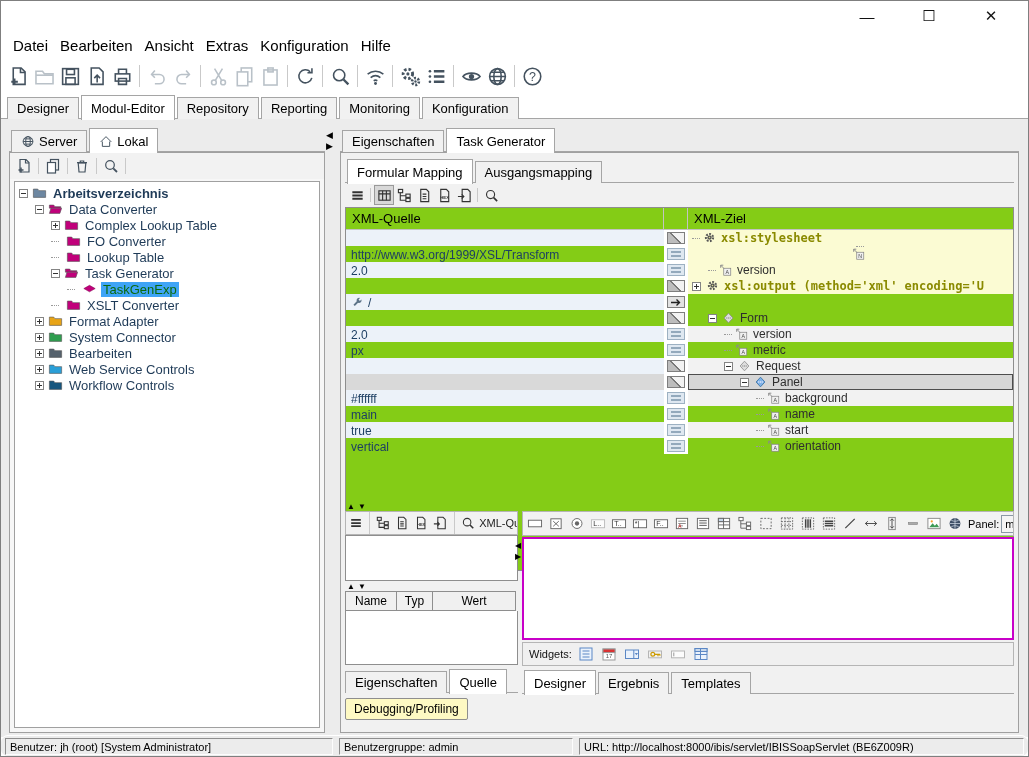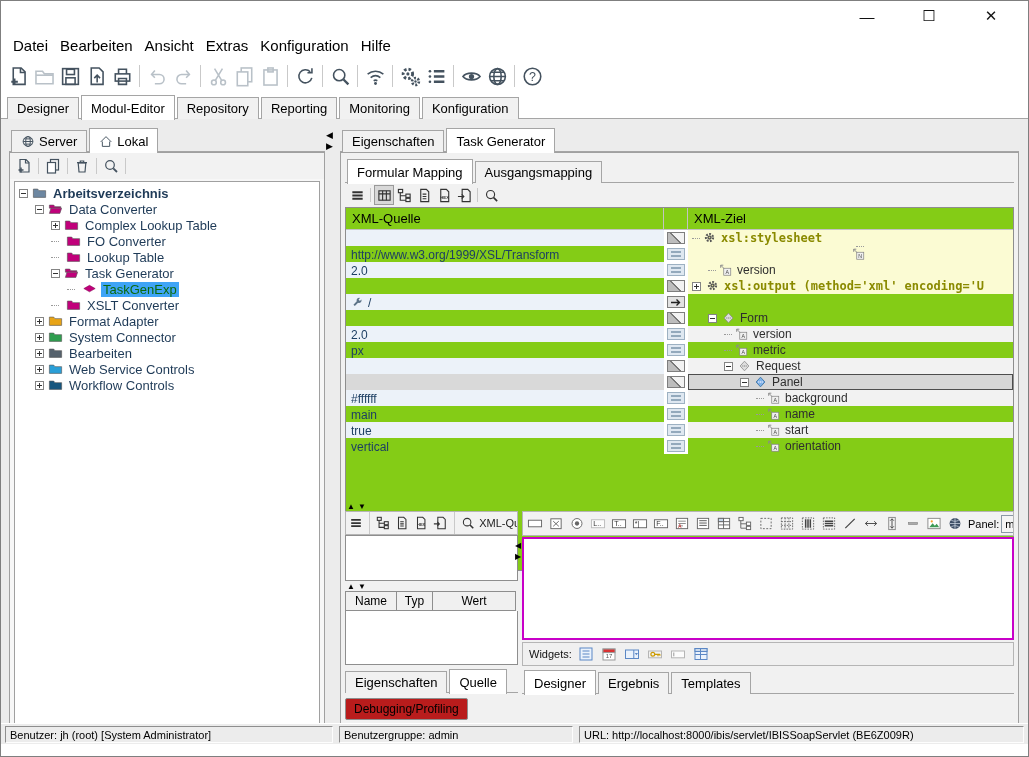--- a/index.html
+++ b/index.html
@@ -102,38 +102,38 @@
   .ll{position:absolute;left:0;top:0;width:173px;bottom:0;}
   .lr{position:absolute;left:177px;top:0;right:0;bottom:0;}
   .ll-toolbar{height:24px;display:flex;align-items:center;border:1px solid #b5b5b5;background:#f2f2f2;overflow:hidden;}
   .ll-toolbar .tbtn{width:19px;height:19px;color:#333;flex:none;}
   .ll-toolbar .tbtn svg{width:14px;height:14px;}
   .white-box{border:1px solid #8e8e8e;background:#fff;}
   .attr-header{display:flex;height:20px;margin-top:0;}
   .attr-h{border:1px solid #8e8e8e;background:#f0f0f0;font-size:12px;display:flex;align-items:center;justify-content:center;border-left:none;}
   .attr-h:first-child{border-left:1px solid #8e8e8e;}
   .ll-tabs{height:24px;padding-left:0;margin-top:4px;}
-  .debug-btn{margin-top:5px;height:22px;border:1px solid #8e8e8e;background:#b91c1c;font-size:12px;display:inline-flex;align-items:center;padding:0 8px;border-radius:2px;}
+  .debug-btn{margin-top:5px;height:22px;border:1px solid #8e8e8e;background:#fef9c3;font-size:12px;display:inline-flex;align-items:center;padding:0 8px;border-radius:2px;}
 
   
   .widget-toolbar{height:25px;border:1px solid #b5b5b5;background:#f2f2f2;display:flex;align-items:center;padding:0 1px;overflow:hidden;}
   .wbtn{width:21px;height:20px;display:flex;align-items:center;justify-content:center;color:#3c3c3c;flex:none;}
   .wbtn svg{width:16px;height:15px;}
   .panel-combo-wrap{display:flex;align-items:center;margin-left:3px;flex:none;}
   .panel-combo-label{font-size:11px;margin-right:2px;}
   .combo{width:46px;height:18px;border:1px solid #8a98a5;background:#f4f4f4;font-size:11px;display:flex;align-items:center;justify-content:space-between;padding:0 3px;}
   .canvas{height:103px;border:2px solid #c800c8;background:#fff;margin-top:1px;}
   .widgets-row{height:24px;border:1px solid #b5b5b5;background:#f0f0f0;margin-top:2px;display:flex;align-items:center;padding-left:6px;gap:5px;}
   .widgets-label{font-size:11px;color:#111;}
   .wicon{width:18px;height:18px;display:flex;align-items:center;justify-content:center;}
   .wicon svg{width:16px;height:16px;}
   .lr-tabs{height:24px;margin-top:4px;padding-left:2px;}
 
   
-  .statusbar{position:absolute;left:0;bottom:12px;width:100%;height:21px;background:#ececec;border-top:1px solid #fff;}
+  .statusbar{position:absolute;left:0;bottom:0;width:100%;height:21px;background:#ececec;border-top:1px solid #fff;border-radius:7px;}
   .status-box{position:absolute;top:2px;height:17px;border:1px solid;border-color:#8e8e8e #fdfdfd #fdfdfd #8e8e8e;font-size:11px;color:#000;display:flex;align-items:center;padding-left:4px;white-space:nowrap;overflow:hidden;}
 </style>
 </head>
 <body>
 
 <div id="window">
 
   <div class="titlebar">
     <div class="win-controls">
         <div class="win-btn">—</div>

